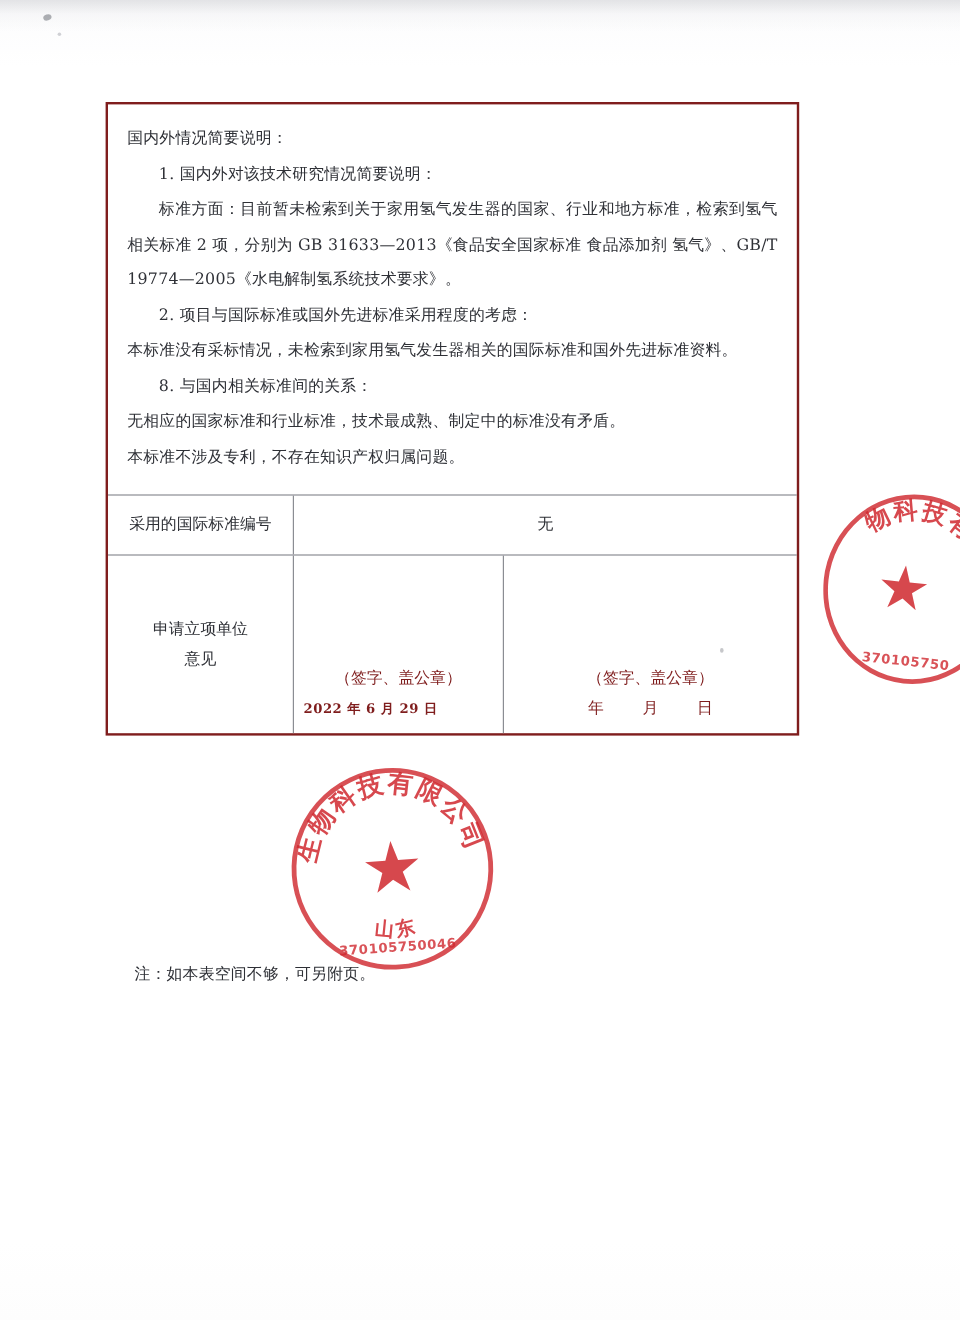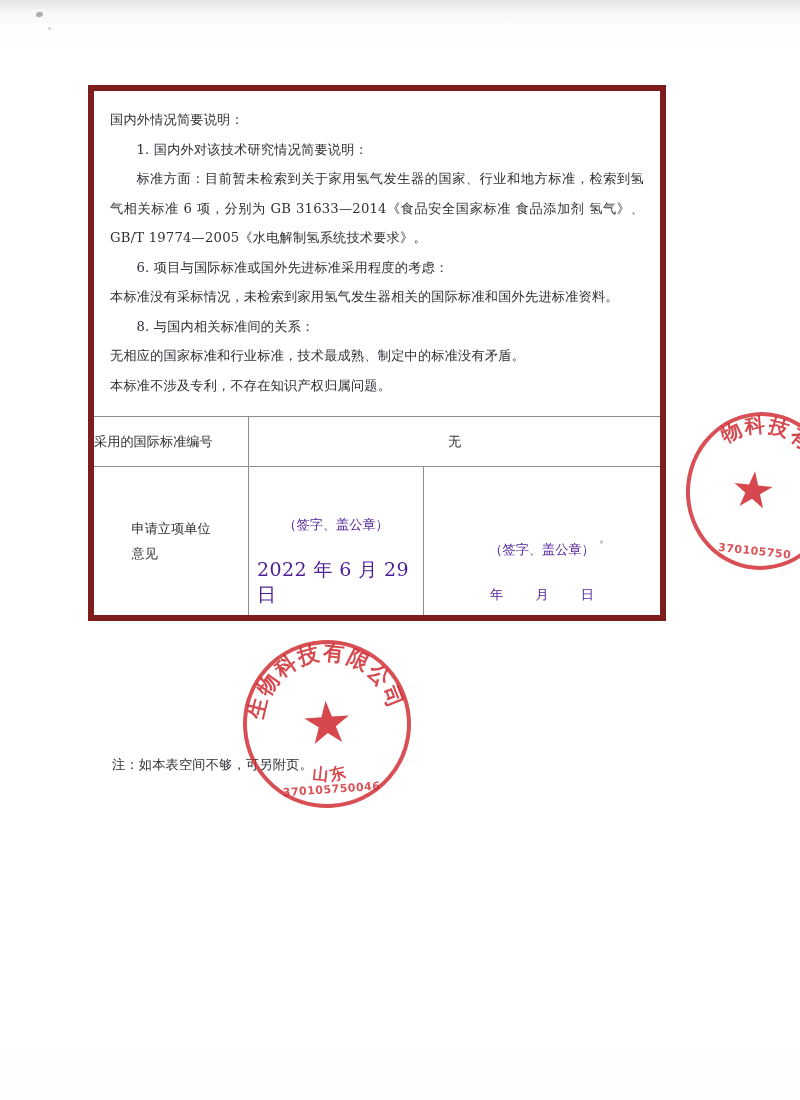--- a/index.html
+++ b/index.html
@@ -38,21 +38,21 @@
   #scan-speck-c {
     position: absolute; left: 600px; top: 540px; width: 3px; height: 4px;
     background: #8d9096; border-radius: 50%; opacity: .5;
   }
 
   
   #form-table {
     position: absolute;
     left: 88px; top: 85px;
     width: 578px;
-    border: 6px solid #7f1d1d;
+    border: 2px solid #7f1d1d;
     background: transparent;
   }
 
   
   #prose-cell {
     padding: 14px 16px 16px 16px;
     border-bottom: 1px solid #8b8d93;
   }
   .p {
     font-size: 13.2px;
@@ -76,35 +76,35 @@
     line-height: 25px;
     position: relative;
   }
   .cell + .cell { border-left: 1px solid #8b8d93; }
 
   
   #row-intl-std { height: 50px; }
   #cell-intl-std-label {
     width: 154px;
     align-items: center;
-    justify-content: flex-start;
+    justify-content: center;
   }
   #cell-intl-std-value {
     flex: 1;
     align-items: center;
     justify-content: center;
   }
 
   
   #row-opinions { height: 148px; }
   #cell-applicant-label {
     width: 154px;
     align-items: center;
     justify-content: center;
-    text-align: left;
+    text-align: center;
   }
   #cell-applicant-sign {
     width: 175px;
     flex-direction: column;
     justify-content: flex-end;
     padding: 0 0 8px 0;
   }
   #cell-assoc-label {
     width: 112px;
     align-items: center;
@@ -114,39 +114,39 @@
   #cell-assoc-sign {
     flex: 1;
     flex-direction: column;
     justify-content: flex-end;
     padding: 0 0 8px 0;
   }
 
   .sign-line {
     text-align: center;
     font-size: 13.2px;
-    color: #4c1d95;
+    color: #7f1d1d;
     line-height: 25px;
-    margin-top: 20px;
   }
   .sign-line.date-blanks {
     letter-spacing: 14px;
     padding-left: 14px;
   }
   #applicant-date {
     text-align: left;
     padding-left: 8px;
-    font-size: 19px;
+    font-size: 11px;
     letter-spacing: .4px;
+    font-weight: bold;
   }
 
   
   #table-note {
     position: absolute;
-    left: 112px; top: 754px;
+    left: 112px; top: 802px;
     font-size: 13.2px;
     color: #2e3036;
     line-height: 22px;
     letter-spacing: .2px;
   }
 
   
   .stamp {
     position: absolute;
     pointer-events: none;
@@ -225,22 +225,22 @@
   <div id="scan-speck-a"></div>
   <div id="scan-speck-b"></div>
   <div id="scan-speck-c"></div>
 </div>
 
 <div id="form-table">
 
   <div id="prose-cell">
     <p class="p">国内外情况简要说明：</p>
     <p class="p indent-num">1. 国内外对该技术研究情况简要说明：</p>
-    <p class="p indent">标准方面：目前暂未检索到关于家用氢气发生器的国家、行业和地方标准，检索到氢气相关标准 6 项，分别为 GB 31633—2014《食品安全国家标准 食品添加剂 氢气》、GB/T 19774—2005《水电解制氢系统技术要求》。</p>
-    <p class="p indent-num">6. 项目与国际标准或国外先进标准采用程度的考虑：</p>
+    <p class="p indent">标准方面：目前暂未检索到关于家用氢气发生器的国家、行业和地方标准，检索到氢气相关标准 2 项，分别为 GB 31633—2013《食品安全国家标准 食品添加剂 氢气》、GB/T 19774—2005《水电解制氢系统技术要求》。</p>
+    <p class="p indent-num">2. 项目与国际标准或国外先进标准采用程度的考虑：</p>
     <p class="p">本标准没有采标情况，未检索到家用氢气发生器相关的国际标准和国外先进标准资料。</p>
     <p class="p indent-num">8. 与国内相关标准间的关系：</p>
     <p class="p">无相应的国家标准和行业标准，技术最成熟、制定中的标准没有矛盾。</p>
     <p class="p">本标准不涉及专利，不存在知识产权归属问题。</p>
   </div>
 
   <div class="row brdr-b" id="row-intl-std">
     <div class="cell" id="cell-intl-std-label">
       <span>采用的国际标准编号</span>
     </div>

